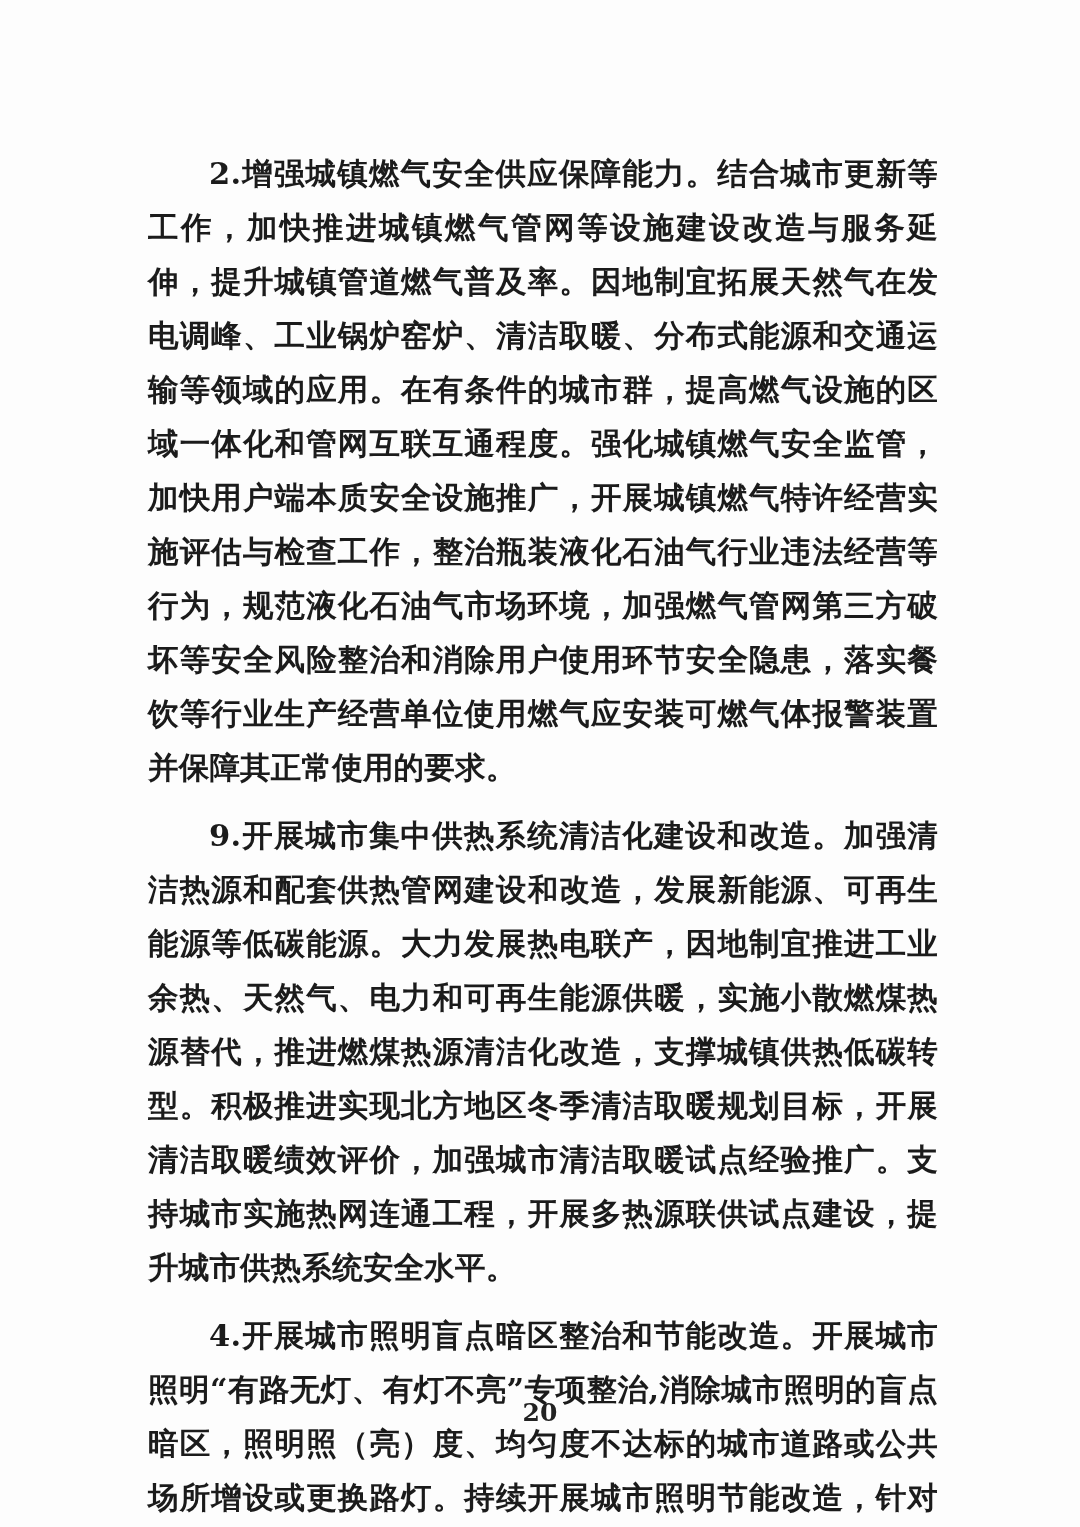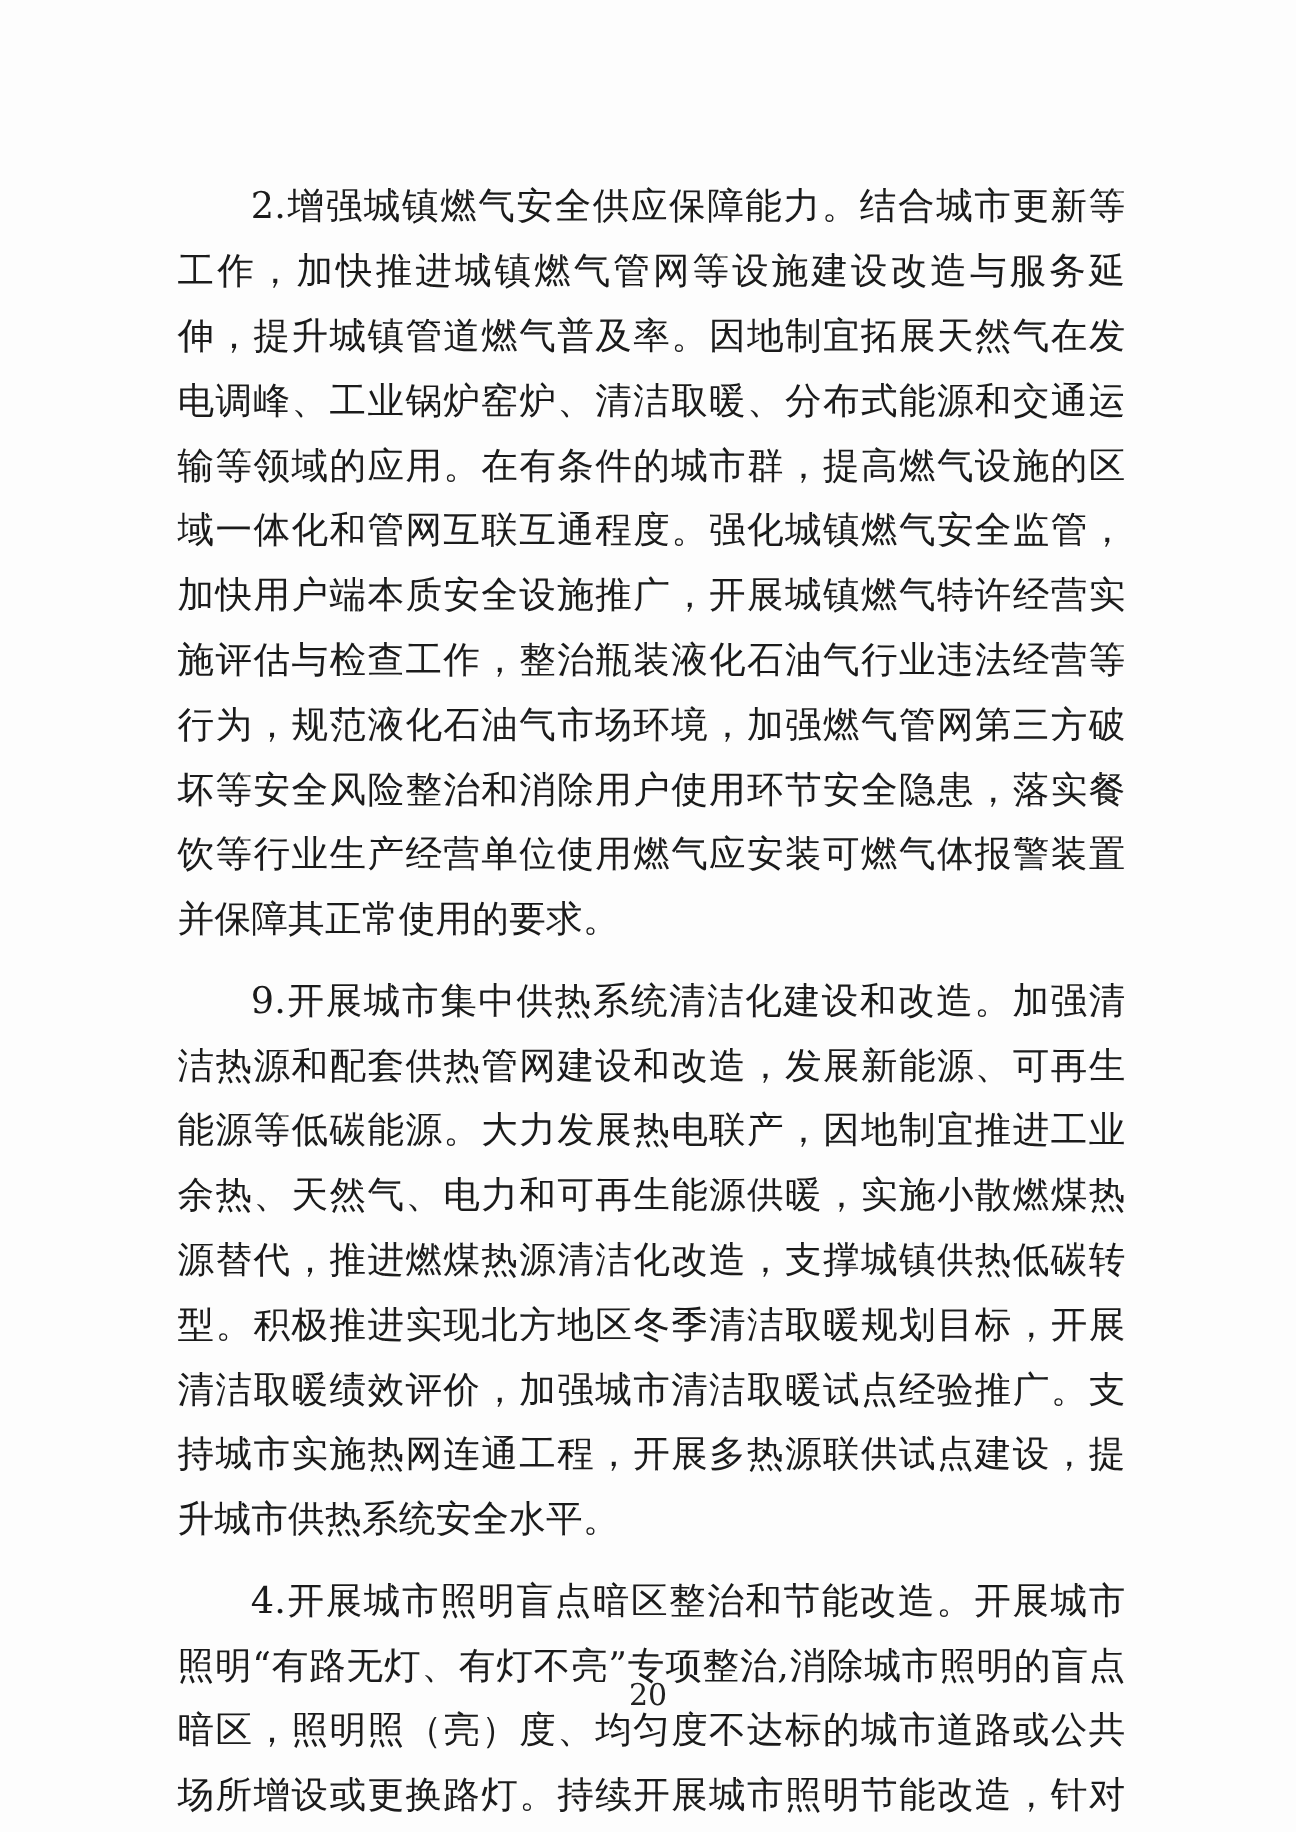--- a/index.html
+++ b/index.html
@@ -7,20 +7,21 @@
     padding: 0;
     background: #ffffff;
   }
   .page {
     position: relative;
     width: 1080px;
     height: 1527px;
     background: #fdfdfd;
     overflow: hidden;
     font-family: "DejaVu Serif", "Liberation Serif", serif;
+    font-weight: bold;
   }
   .content {
     position: absolute;
     left: 148px;
     top: 146px;
     width: 790px;
   }
   .para {
     margin: 0 0 14px 0;
     font-size: 30.5px;

